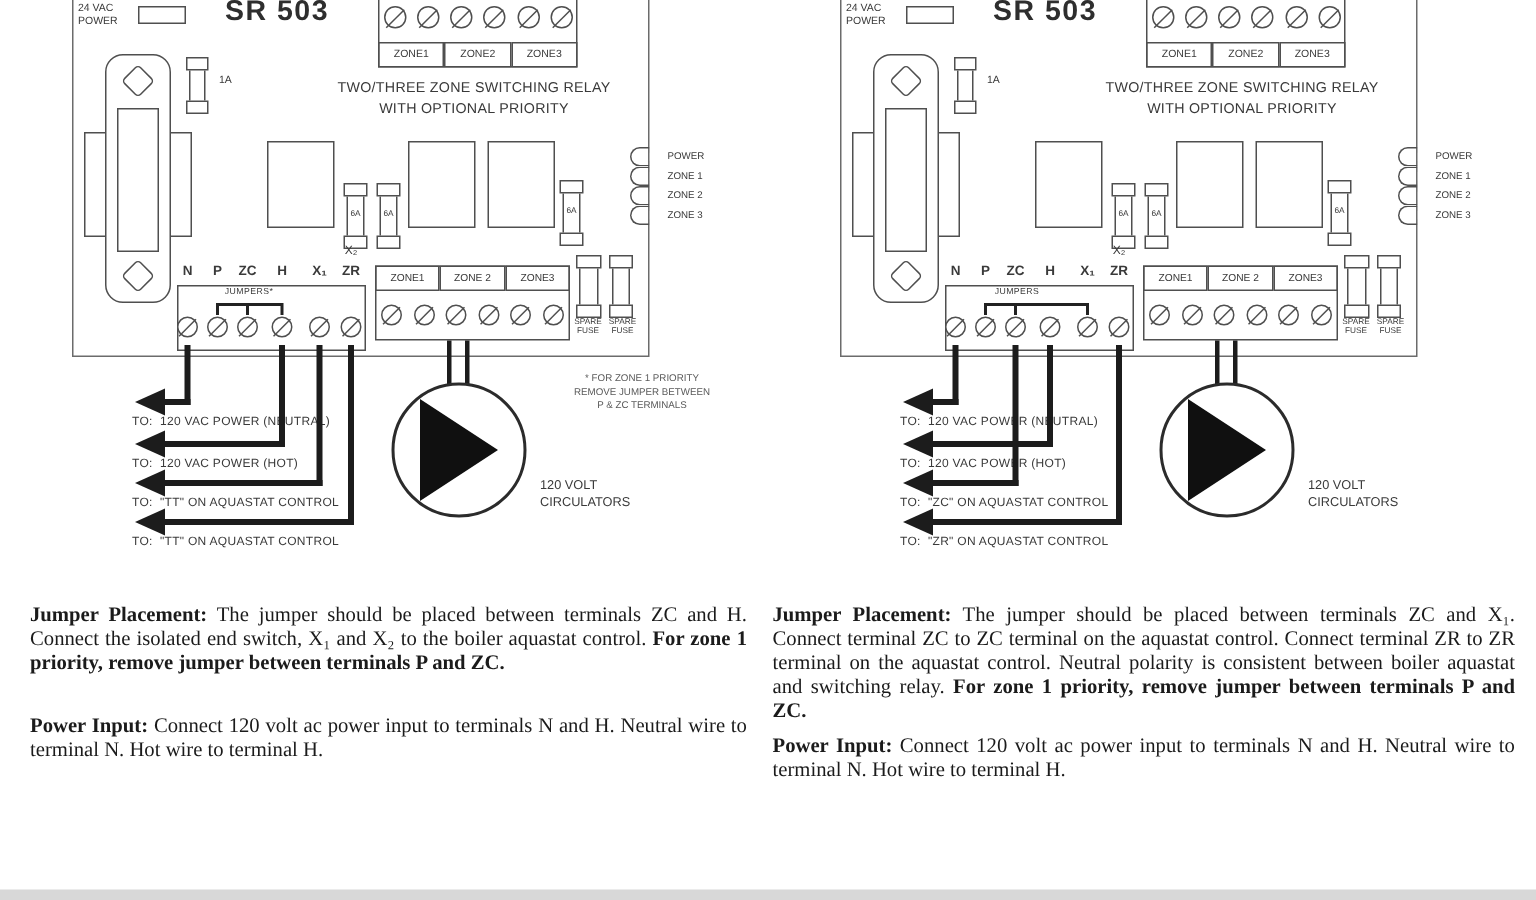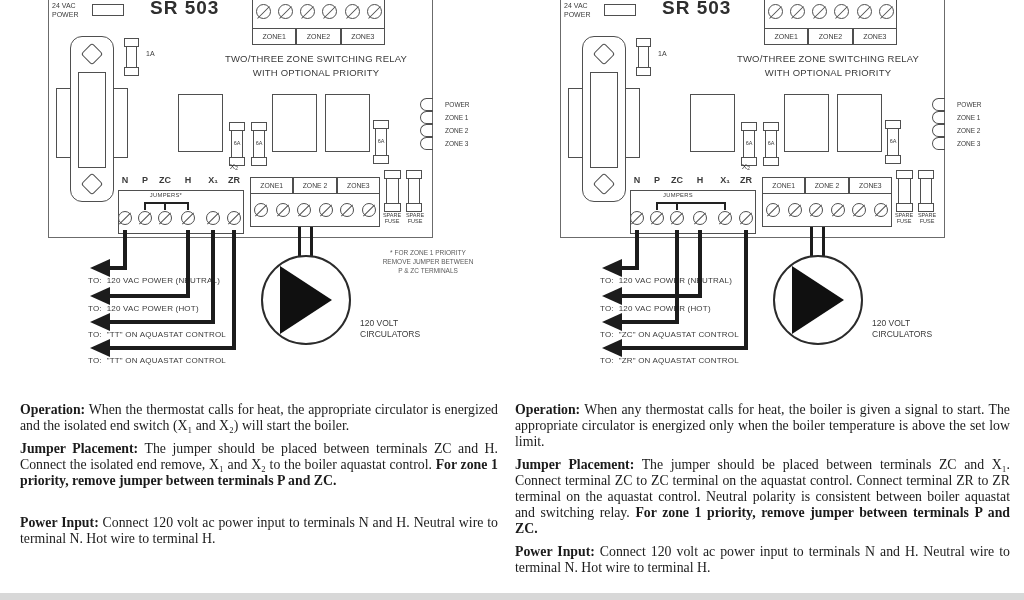--- a/index.html
+++ b/index.html
@@ -241,23 +241,21 @@
       <div class="box" style="position: absolute; left: 336px; top: 203px; width: 17px; height: 9px; background: rgb(255, 255, 255);"></div>
       <div class="box" style="position: absolute; left: 360px; top: 177px; width: 12px; height: 28px; background: rgb(255, 255, 255);"></div>
       <div class="box" style="position: absolute; left: 358px; top: 170px; width: 16px; height: 9px; background: rgb(255, 255, 255);"></div>
       <div class="box" style="position: absolute; left: 358px; top: 203px; width: 16px; height: 9px; background: rgb(255, 255, 255);"></div>
       <div style="position: absolute; left: 330px; top: 212px; width: 28px; text-align: center; font-size: 5.5px; line-height: 1.15; white-space: pre;">SPARE
 FUSE</div>
       <div style="position: absolute; left: 353px; top: 212px; width: 28px; text-align: center; font-size: 5.5px; line-height: 1.15; white-space: pre;">SPARE
 FUSE</div>
     </div>
     <div class="col" style="left: 20px; width: 478px;">
-      <p><b>Operation:</b><span> When the thermostat calls for heat, the appropriate circulator is energized and the isolated end switch (X₁ and X₂) will start the boiler.</span></p>
-      <p><b>Jumper Placement:</b><span> The jumper should be placed between terminals ZC and H. Connect the isolated end remove, X₁ and X₂ to the boiler aquastat control. </span><b>For zone 1 priority, remove jumper between terminals P and ZC.</b></p>
+      <p><b>Jumper Placement:</b><span> The jumper should be placed between terminals ZC and H. Connect the isolated end switch, X₁ and X₂ to the boiler aquastat control. </span><b>For zone 1 priority, remove jumper between terminals P and ZC.</b></p>
       <p style="margin-top: 26px;"><b>Power Input:</b><span> Connect 120 volt ac power input to terminals N and H. Neutral wire to terminal N. Hot wire to terminal H.</span></p>
     </div>
     <div class="col" style="left: 515px; width: 495px;">
-      <p><b>Operation:</b><span> When any thermostat calls for heat, the boiler is given a signal to start. The appropriate circulator is energized only when the boiler temperature is above the set low limit.</span></p>
       <p><b>Jumper Placement:</b><span> The jumper should be placed between terminals ZC and X₁. Connect terminal ZC to ZC terminal on the aquastat control. Connect terminal ZR to ZR terminal on the aquastat control. Neutral polarity is consistent between boiler aquastat and switching relay. </span><b>For zone 1 priority, remove jumper between terminals P and ZC.</b></p>
       <p><b>Power Input:</b><span> Connect 120 volt ac power input to terminals N and H. Neutral wire to terminal N. Hot wire to terminal H.</span></p>
     </div>
     <div style="position: absolute; left: 0px; top: 593px; width: 1024px; height: 7px; background: rgb(216, 216, 216);"></div>
   </div>
 
 </body></html>

